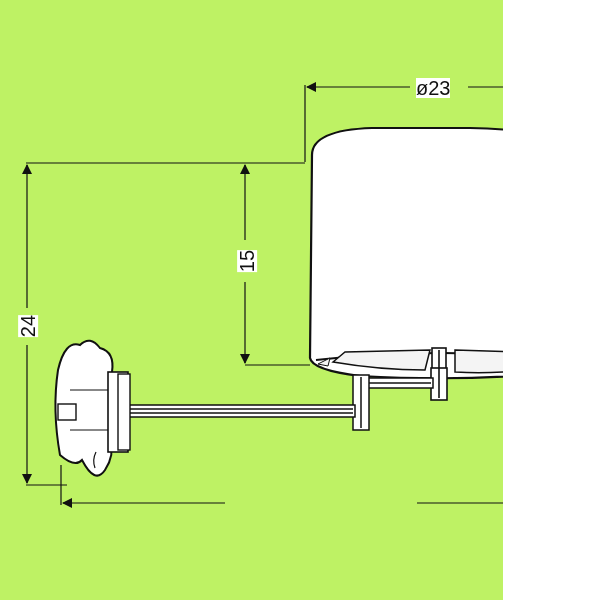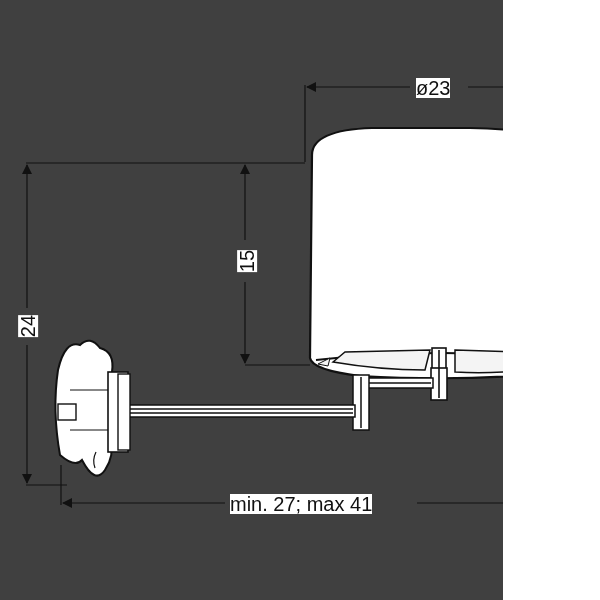--- a/index.html
+++ b/index.html
@@ -1,16 +1,16 @@
 <!DOCTYPE html>
 <html><head>
 <meta charset="utf-8">
 <style>
   html, body { margin:0; padding:0; background:#ffffff; }
-  #canvas { position:relative; width:503px; height:600px; background:#404040; overflow:hidden; }
+  #canvas { position:relative; width:503px; height:600px; background:#bef264; overflow:hidden; }
   svg { position:absolute; left:0; top:0; }
   .lbl { position:absolute; font-family:"Liberation Sans", sans-serif; font-size:20px; color:#111; background:#fff; line-height:1; white-space:nowrap; }
   .vert { transform:rotate(-90deg); transform-origin:center center; }
 </style>
 </head>
 <body>
 
 <div id="canvas">
   <svg width="600" height="600" viewBox="0 0 600 600">
     <defs>
@@ -78,14 +78,13 @@
       <line x1="70" y1="390" x2="108" y2="390" stroke-width="1"></line>
       <line x1="70" y1="430" x2="108" y2="430" stroke-width="1"></line>
       <rect x="58" y="404" width="18" height="16" stroke-width="1.4"></rect>
       <path d="M96,452 Q92,460 95,468" fill="none" stroke-width="1.2"></path>
     </g>
   </svg>
 
   <div class="lbl" style="left:416px; top:78px;">ø23</div>
   <div class="lbl vert" style="left:236px; top:251px;">15</div>
   <div class="lbl vert" style="left:17px; top:316px;">24</div>
-  <div class="lbl" style="left:230px; top:494px;">min. 27; max 41</div>
 </div>
 
 </body></html>

